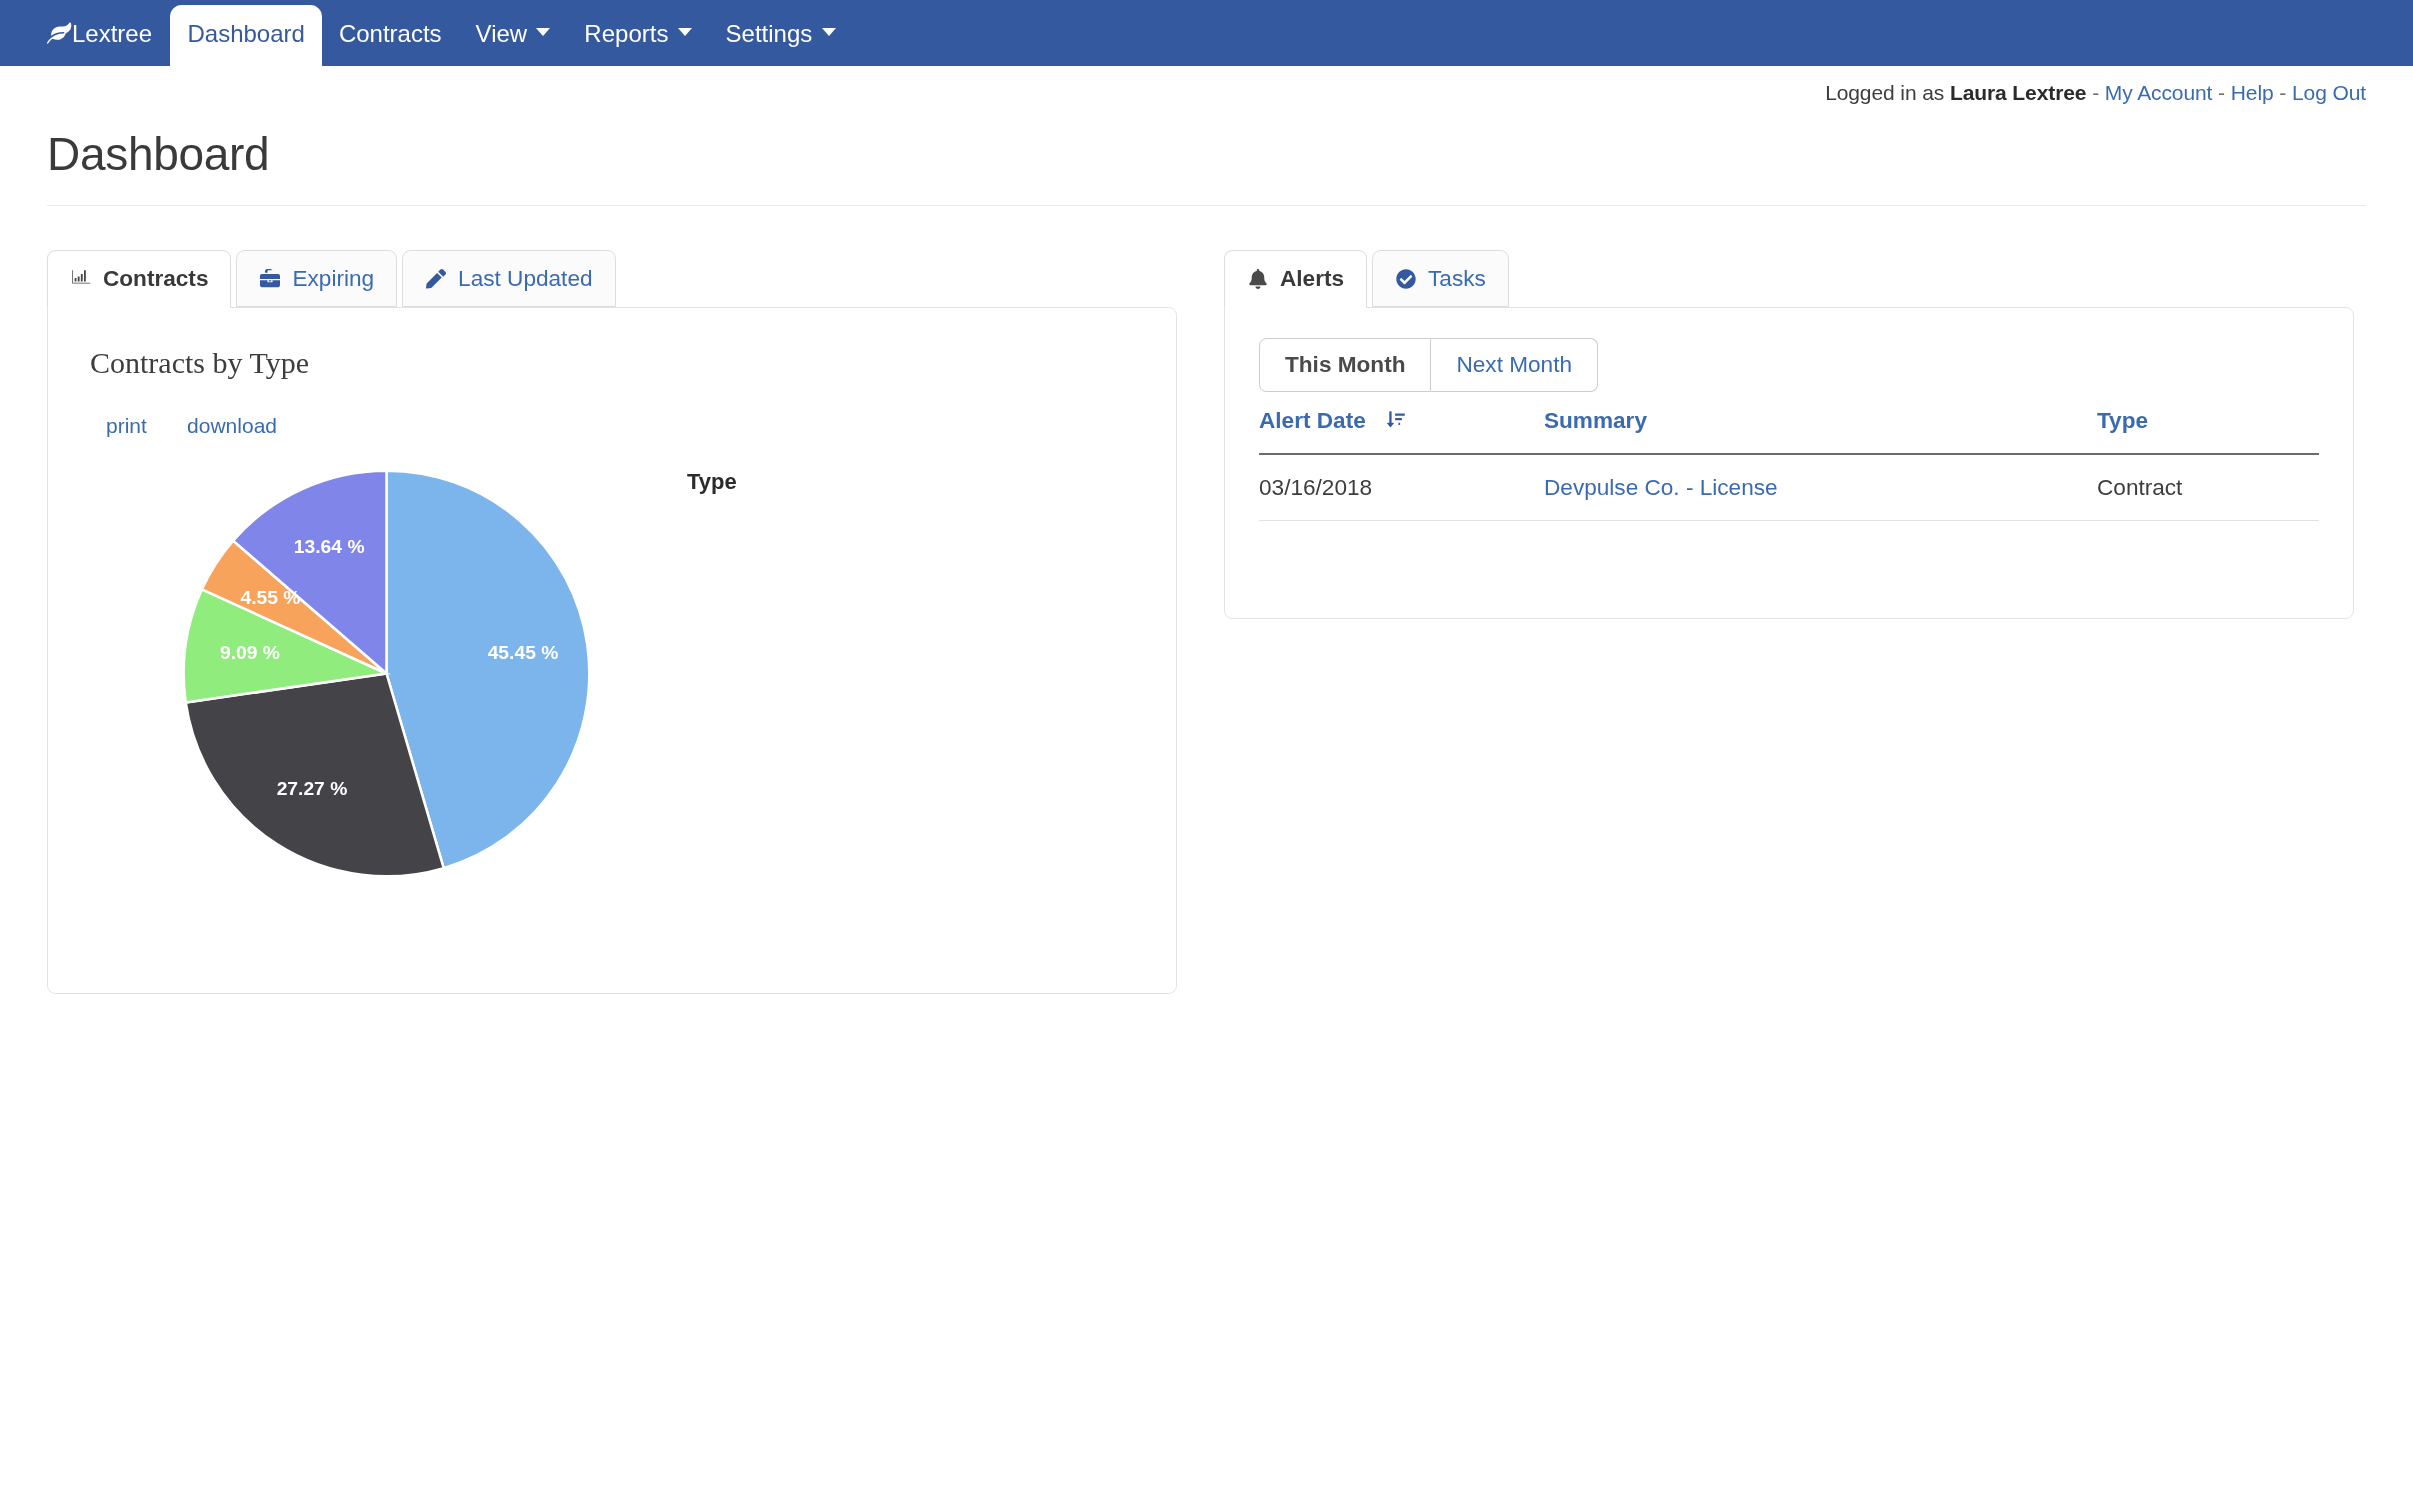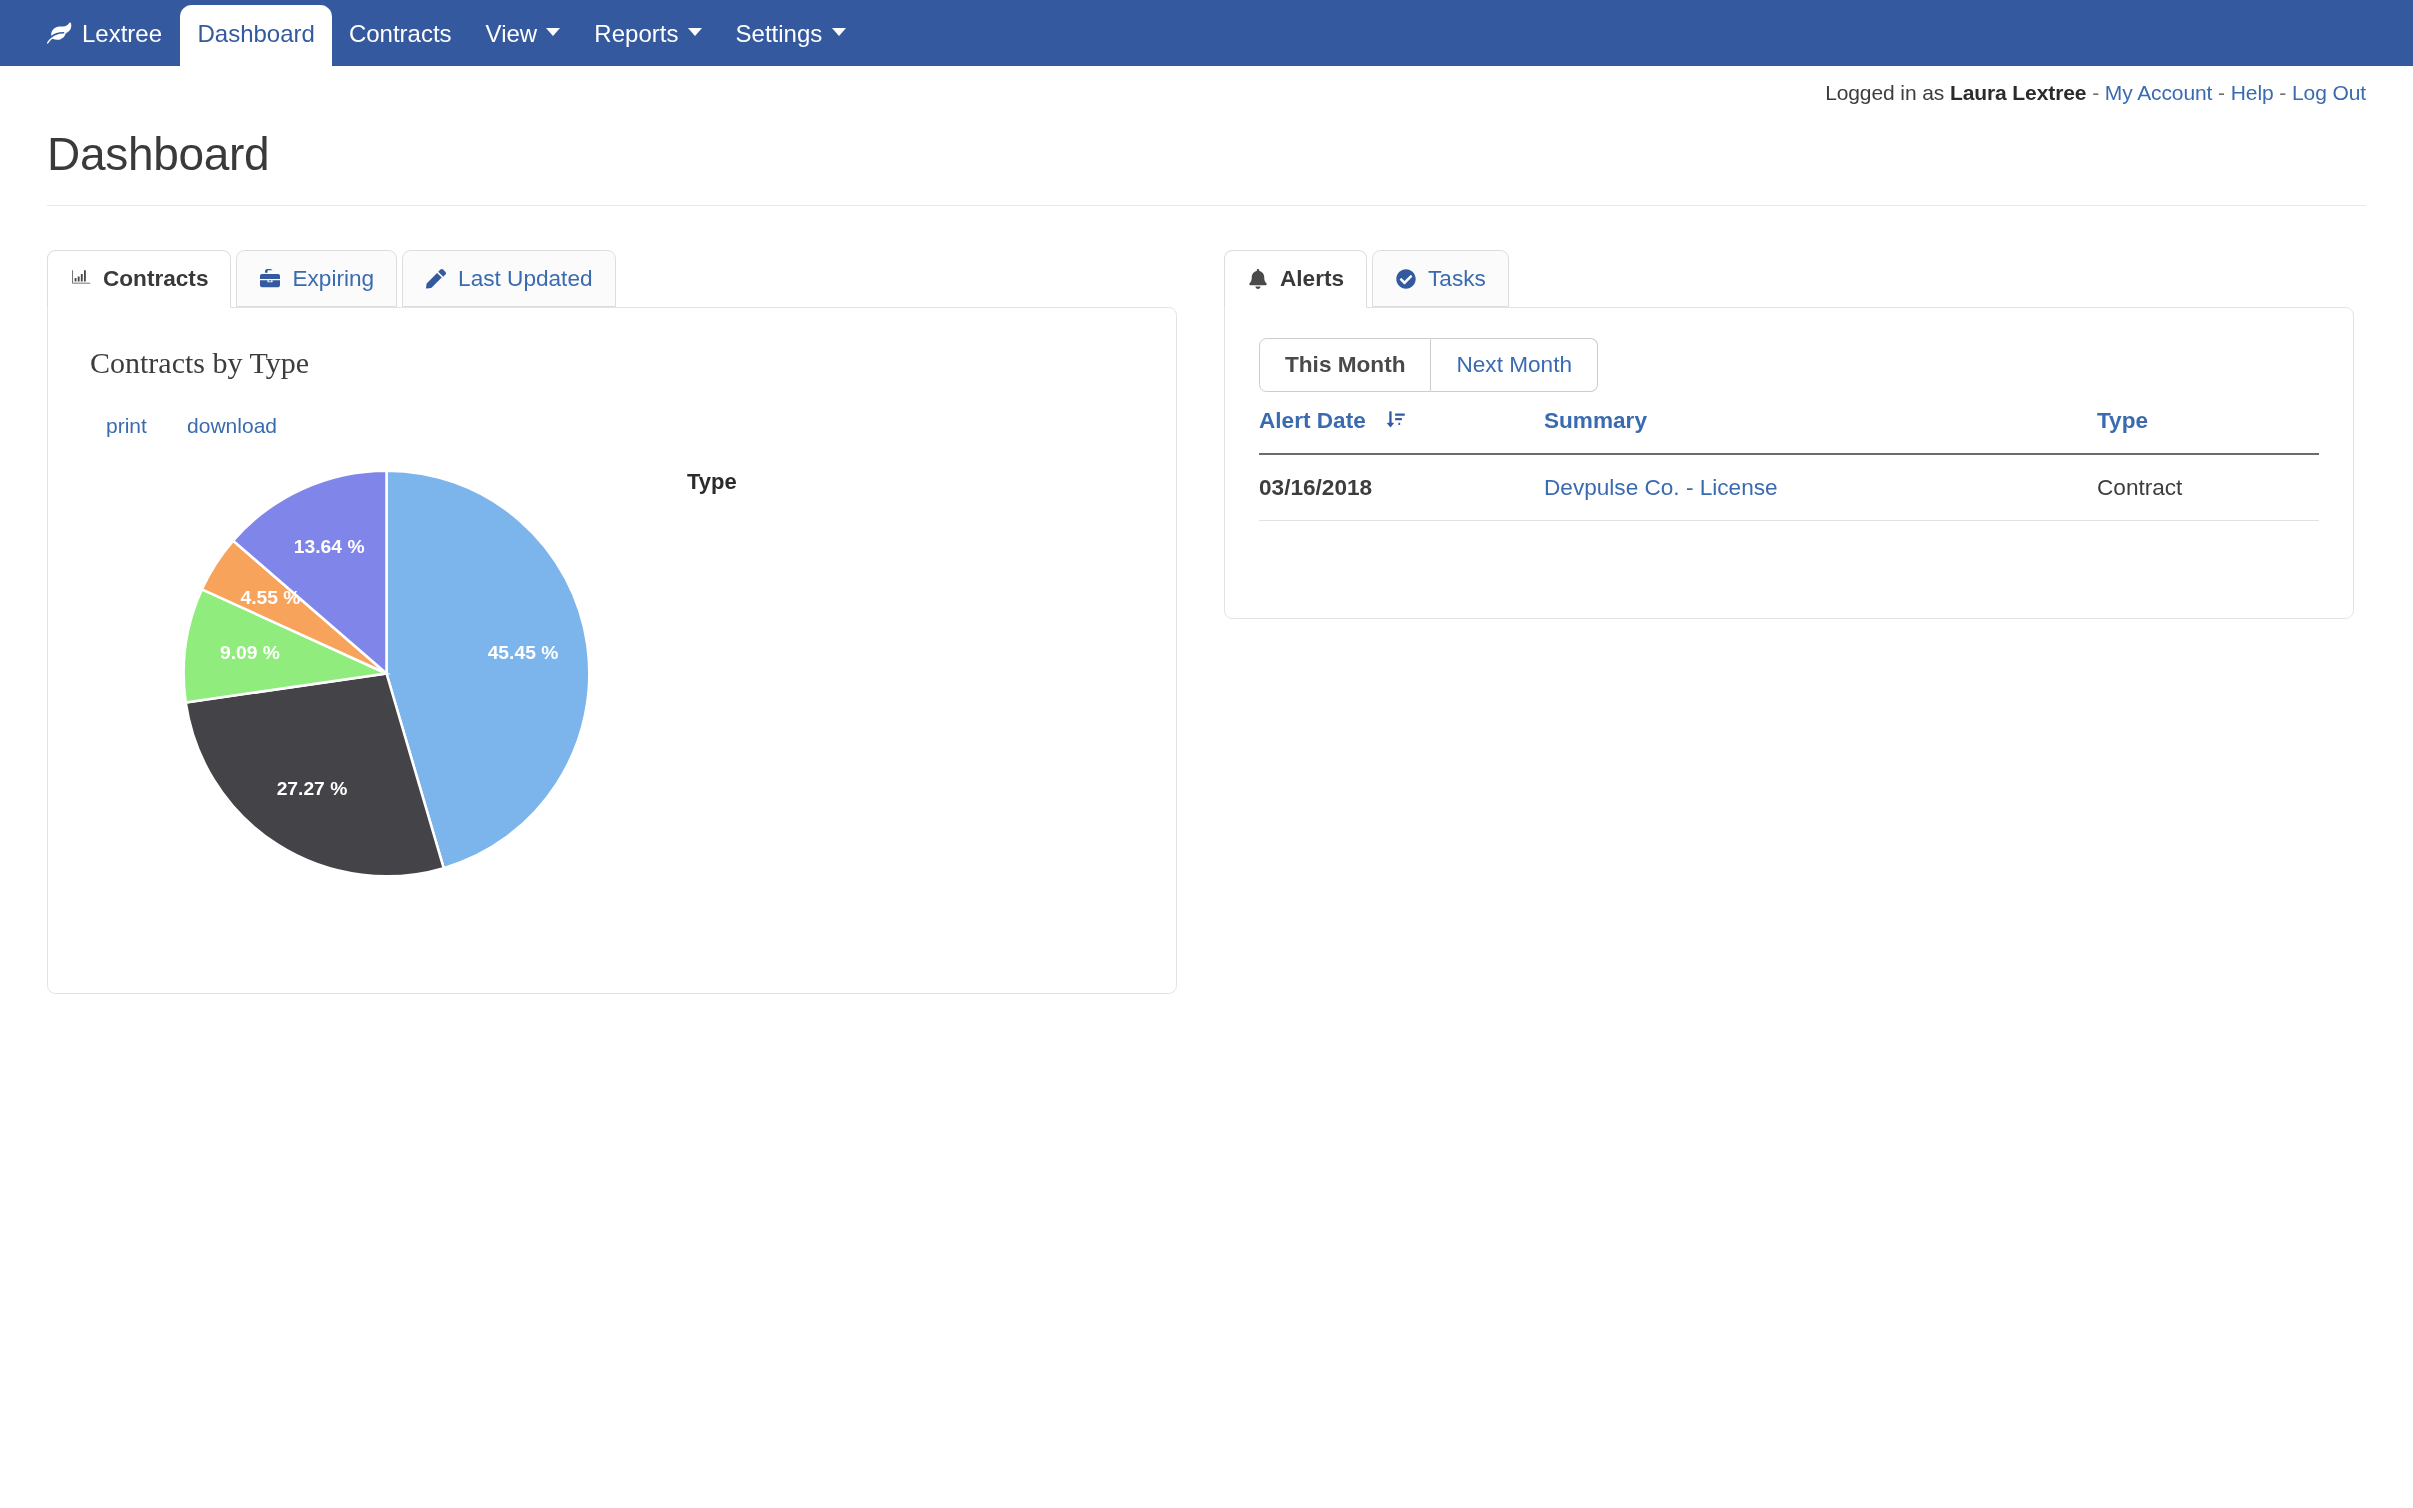--- a/index.html
+++ b/index.html
@@ -17,21 +17,21 @@
     height: 66px;
     background: #35599f;
     display: flex;
     align-items: flex-end;
     padding-left: 47px;
     position: relative;
   }
   .nav-brand {
     display: flex;
     align-items: center;
-    gap: 10px;
+    gap: 0;
     color: #ffffff;
     font-size: 24px;
     padding: 0 18.4px 18.4px 0;
     text-decoration: none;
     cursor: pointer;
     white-space: nowrap;
   }
   .leaf-icon { display: inline-block; width: 25px; height: 25px; flex: 0 0 auto; }
   .nav-items { display: flex; align-items: flex-end; }
   .nav-item {
@@ -217,21 +217,21 @@
   table.alerts th .hdr { display: inline-flex; align-items: center; gap: 21px; cursor: pointer; }
   table.alerts td {
     font-size: 22.6px;
     color: #3d3d3d;
     padding: 20px 0 19px 0;
     border-bottom: 0.8px solid #e2e2e2;
     white-space: nowrap;
   }
   table.alerts tr:last-child td { border-bottom: 0.8px solid #e2e2e2; }
   table.alerts td a { color: #3a6ab0; text-decoration: none; cursor: pointer; }
-  .col-date { width: 285px; font-weight: bold; }
+  .col-date { width: 285px; }
   .col-summary { width: 553px; }
   .col-type { width: auto; }
 </style>
 </head>
 <body>
 
 <div class="navbar">
   <a class="nav-brand">
     <span class="leaf-icon">
       <svg viewBox="0 0 576 512" width="25" height="25" aria-hidden="true">

